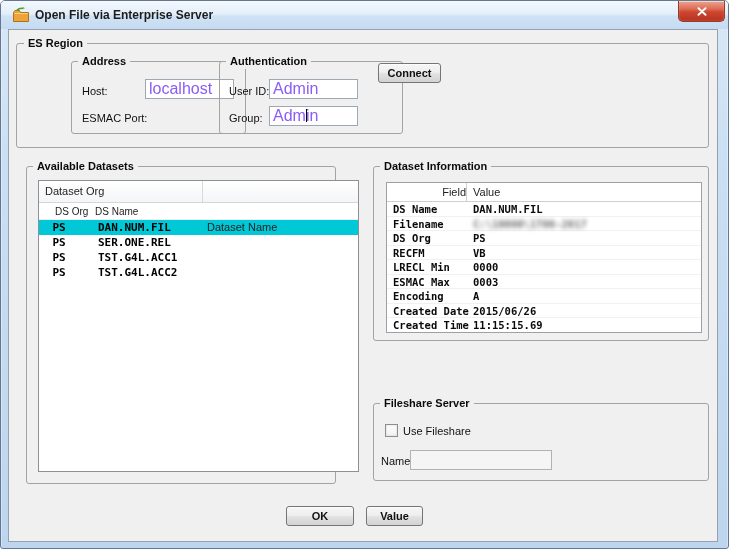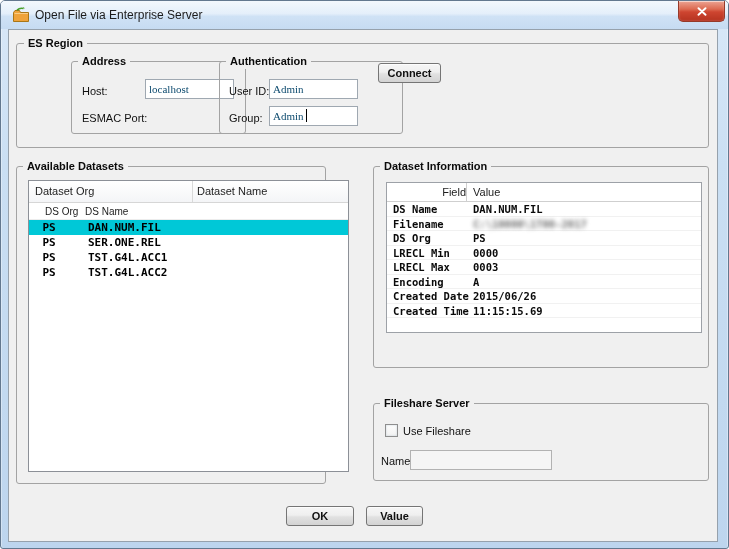--- a/index.html
+++ b/index.html
@@ -16,21 +16,21 @@
   }
 
   
   .titlebar {
     position:absolute; left:0; top:0; right:0; height:28px;
     background:linear-gradient(180deg,#f3f8fd 0%,#e4effa 45%,#cfe2f5 55%,#c6dbf2 100%);
   }
   .app-icon { position:absolute; left:11px; top:6px; width:18px; height:16px; }
   .title-text {
     position:absolute; left:34px; top:7px;
-    font-size:12px; color:#1c1c1c; white-space:nowrap;
+    font-size:12px; color:#1c1c1c; white-space:nowrap;font-weight:bold;
   }
   .close-btn {
     position:absolute; top:0; right:3px; width:47px; height:21px;
     border:1px solid #963a2a; border-top:none;
     border-radius:0 0 5px 5px;
     background:linear-gradient(180deg,#eca493 0%,#dd6b52 40%,#ce4530 55%,#b53320 100%);
     box-shadow: inset 0 1px 0 rgba(255,255,255,.5), inset 0 0 2px rgba(255,255,255,.3);
     display:flex; align-items:center; justify-content:center;
     cursor:pointer;
   }
@@ -44,30 +44,30 @@
   
   .group { position:absolute; border:1px solid #a3a3a3; border-radius:3px;padding-left:24px; }
   .glabel {
     position:absolute; top:-8px; left:6px;
     background:#f0f0f0; padding:0 4px;
     font-size:11px; font-weight:bold; color:#0b0b0b; line-height:15px; white-space:nowrap;
   }
   .g-es     { left:15px;  top:42px;  width:693px; height:105px; }
   .g-addr   { left:30px;  top:60px;  width:175px; height:73px;margin-left:40px; }
   .g-auth   { left:218px; top:60px;  width:184px; height:73px; }
-  .g-avail  { left:15px;  top:165px; width:310px; height:318px; }
-  .g-info   { left:372px; top:165px; width:336px; height:202px; }
+  .g-avail  { left:25px;  top:165px; width:310px; height:318px; }
+  .g-info   { left:372px; top:165px; width:336px; height:175px; }
   .g-fs     { left:372px; top:402px; width:336px; height:78px; }
 
   .flabel { position:absolute; font-size:11px; color:#111; white-space:nowrap; }
 
   input.txt {
     position:absolute; height:20px; width:89px;
     border:1px solid #9fa8b1; background:#ffffff;
-    font-family:Liberation Serif, serif; font-size:11px; color:#0c4a6e;
+    font-family:Liberation Sans, sans-serif; font-size:16px; color:#8b5cf6;
     padding:0 3px;
   }
   .caret { position:absolute; width:1px; height:13px; background:#000; }
 
   .btn {
     position:absolute;
     border:1px solid #757575; border-radius:3px;
     background:linear-gradient(180deg,#f6f6f6 0%,#efefef 45%,#e1e1e1 55%,#d3d3d3 100%);
     box-shadow: inset 0 1px 0 rgba(255,255,255,.8);
     font-family:"Liberation Sans",sans-serif; font-size:11px; color:#111;
@@ -83,21 +83,21 @@
     position:absolute; left:11px; top:13px; width:321px; height:292px;
     background:#ffffff; border:1px solid #8c9097; overflow:hidden;
   }
   .lv-header {
     display:flex; height:22px;
     background:linear-gradient(180deg,#ffffff,#f4f5f7);
     border-bottom:1px solid #d6d6d6;
     font-size:11px; color:#1d1d1d;
   }
   .lv-col1 { width:164px; padding:4px 0 0 6px; border-right:1px solid #d9d9d9; }
-  .lv-col2 { flex:1; padding:4px 0 0 4px; }
+  .lv-col2 { flex:1; padding:4px 0 0 4px;margin-top:36px; }
   .lv-subheader {
     display:flex; height:17px; font-size:10px; color:#222;
     border-bottom:1px solid #ececec; align-items:center;
   }
   .lv-sub1 { margin-left:16px; width:40px; }
   .lv-sub2 { margin-left:0px; }
   .ds-row {
     display:flex; height:15px; line-height:15px;
     font-family:"DejaVu Sans Mono",monospace; font-size:11px; font-weight:bold; color:#000;
     cursor:default;
@@ -238,28 +238,32 @@
           <div class="info-row blurred">
             <span class="if-field">Filename</span>
             <span class="if-value">C:\10000\1T00-2017</span>
           </div>
 
           <div class="info-row">
             <span class="if-field">DS Org</span>
             <span class="if-value">PS</span>
           </div>
 
+          <div class="info-row">
+            <span class="if-field">RECFM</span>
+            <span class="if-value">VB</span>
+          </div>
 
           <div class="info-row">
             <span class="if-field">LRECL Min</span>
             <span class="if-value">0000</span>
           </div>
 
           <div class="info-row">
-            <span class="if-field">LRECL Max</span>
+            <span class="if-field">ESMAC Max</span>
             <span class="if-value">0003</span>
           </div>
 
           <div class="info-row">
             <span class="if-field">Encoding</span>
             <span class="if-value">A</span>
           </div>
 
           <div class="info-row">
             <span class="if-field">Created Date</span>

